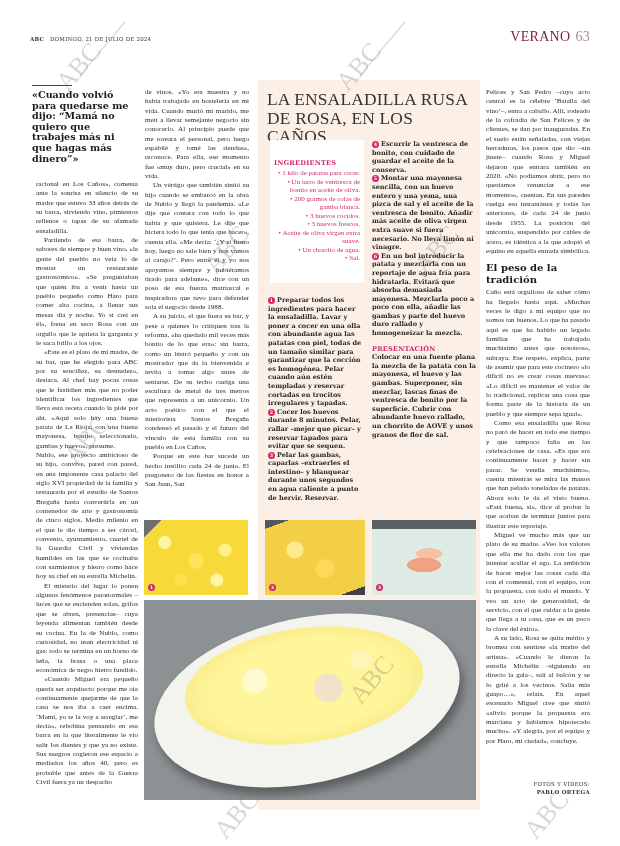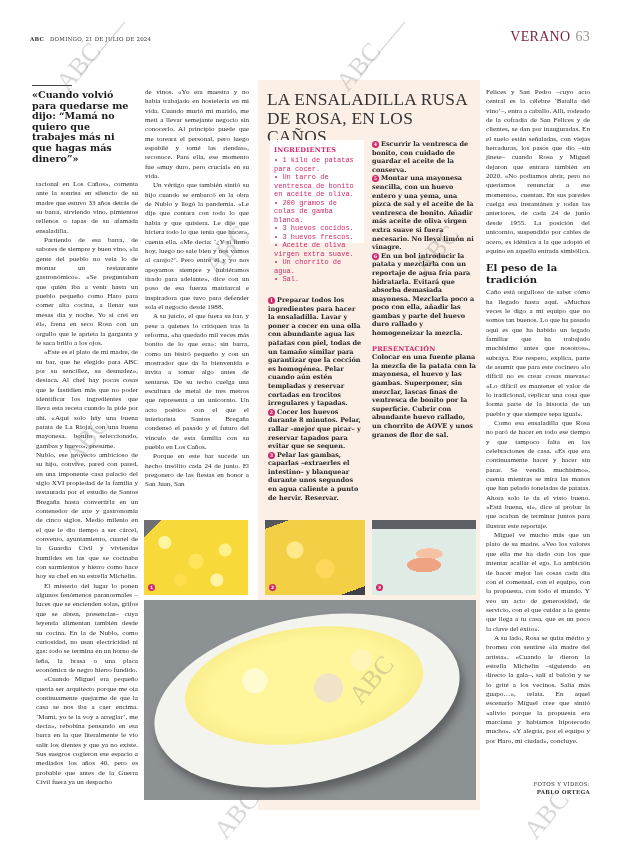--- a/index.html
+++ b/index.html
@@ -14,23 +14,23 @@
   .col { position: absolute; font-family: "Liberation Serif", serif; font-size: 7.1px; line-height: 9.35px; text-align: justify; color: #2a2a2a; }
   .col p { text-indent: 0; }
   .col p.ind { text-indent: 8px; }
   .col h3 { font-family: "DejaVu Serif", serif; font-size: 10px; line-height: 12px; font-weight: bold; color: #1b1b1b; margin: 6px 0 2px; text-align: left; }
 
   .quote-rule { position: absolute; left: 32px; top: 85px; width: 40px; height: 1px; background: #444; }
   .pullquote { position: absolute; left: 32px; top: 90px; width: 102px; font-family: "DejaVu Serif", serif; font-weight: bold; font-size: 9.6px; line-height: 10.6px; color: #1b1b1b; }
 
   .recipe-box { position: absolute; left: 258px; top: 80px; width: 222px; height: 730px; background: #fbefe6; }
   .recipe-title { position: absolute; left: 267px; top: 90px; width: 210px; font-family: "Liberation Serif", serif; font-size: 17.4px; line-height: 18.5px; color: #333; letter-spacing: 0.2px; }
-  .ing-box { position: absolute; left: 270px; top: 140px; width: 94px; height: 103px; background: #ffffff; padding: 6px 4px; }
+  .ing-box { position: absolute; left: 270px; top: 140px; width: 94px; height: 143px; background: #ffffff; padding: 19px 4px; }
   .ing-box h4 { font-family: "DejaVu Serif", serif; font-size: 6.6px; font-weight: bold; color: #d02a6d; margin-bottom: 2px; letter-spacing: 0.2px; }
-  .ing-box li { list-style: none; font-family: Liberation Mono, monospace; font-size: 7px; line-height: 8.5px; color: #d02a6d; }
+  .ing-box li { list-style: none; font-family: Liberation Serif, serif; font-size: 7px; line-height: 8.5px; color: #d02a6d; text-align: right; }
   .ing-box li::before { content: "• "; }
 
   .steps { position: absolute; font-family: "DejaVu Serif", serif; font-weight: bold; font-size: 6.5px; line-height: 8.6px; color: #2a2a2a; }
   .num { display: inline-block; width: 7px; height: 7px; border-radius: 50%; background: #d02a6d; color: #fff; font-size: 4.8px; line-height: 7px; text-align: center; vertical-align: 0px; margin-right: 2px; }
   .pres-h { color: #d02a6d; font-weight: bold; font-size: 6.6px; margin-top: 7px; letter-spacing: 0.2px; }
 
   .video-rule { position: absolute; left: 388px; top: 521px; width: 88px; height: 1px; background: #bbb; }
   .video-note { position: absolute; left: 366px; top: 524px; width: 110px; text-align: right; font-family: "Liberation Serif", serif; font-size: 7.6px; line-height: 9.3px; color: #333; }
   .video-note i { font-style: italic; }
 

